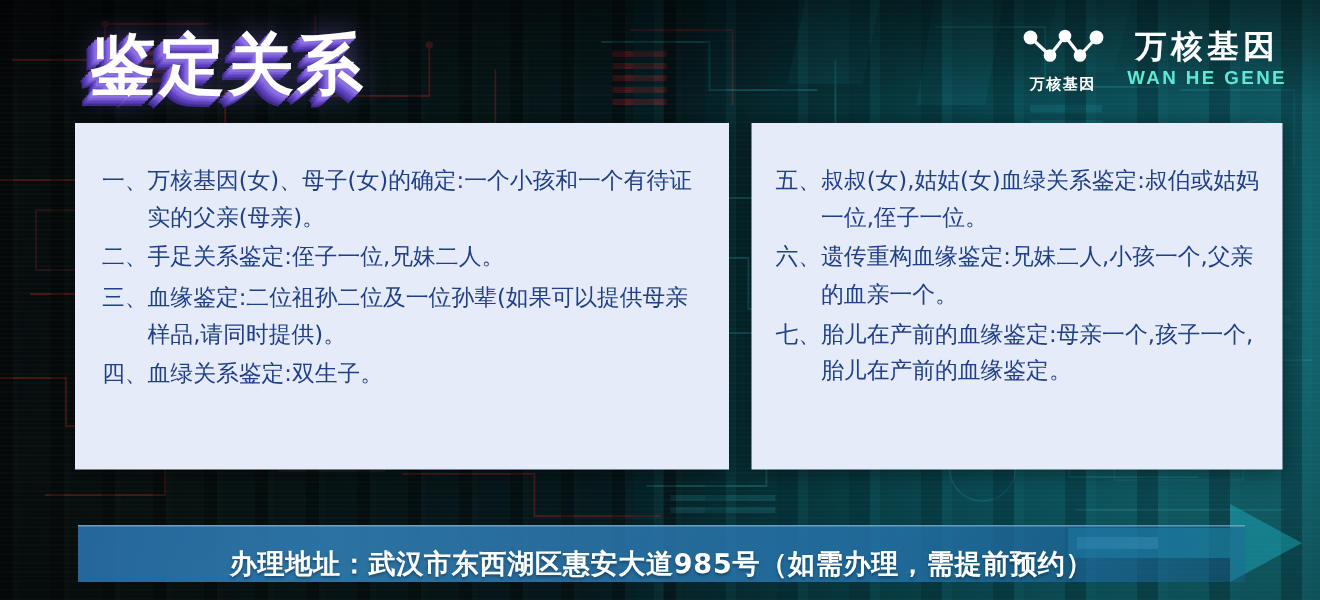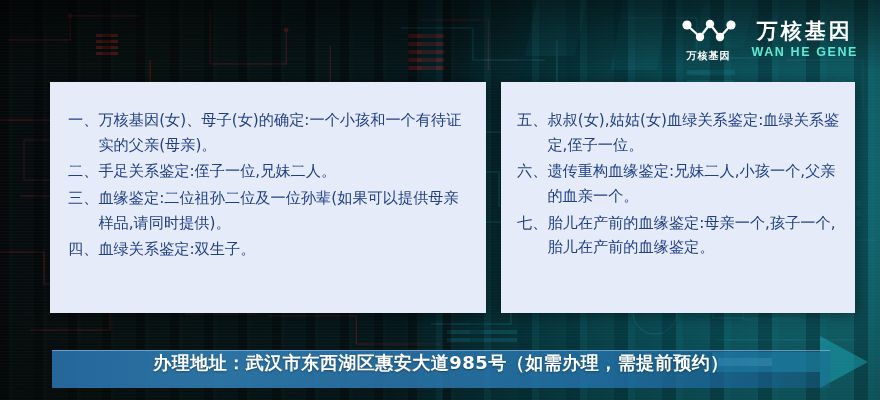--- a/index.html
+++ b/index.html
@@ -159,21 +159,21 @@
     position:absolute;
     left:52px; top:350px; width:778px; height:38px;
     background:linear-gradient(100deg,
       rgba(40,112,170,.90) 0%,
       rgba(48,128,182,.88) 22%,
       rgba(44,122,178,.84) 45%,
       rgba(36,116,172,.80) 70%,
       rgba(30,104,160,.62) 88%,
       rgba(28,98,152,.34) 100%);
     border-top:1px solid rgba(190,225,255,.45);
-    display:flex; align-items:flex-start; justify-content:center;
+    display:flex; align-items:flex-end; justify-content:center;
     z-index:6;
   }
   .bottom-text{
     color:#ffffff;
     font-size:18px;
     font-weight:700;
     letter-spacing:.5px;
     font-family:"DejaVu Sans","Liberation Sans",sans-serif;
     text-shadow:0 1px 2px rgba(0,0,0,.35);
     white-space:nowrap;
@@ -285,20 +285,21 @@
   <div class="bg-cols-right"></div>
   <div class="bg-scan"></div>
   <div class="vignette"></div>
   <div class="top-shade"></div>
 
   <svg class="deco-arrow" width="160" height="64" viewBox="0 0 160 64">
     <polygon points="0,22 108,22 108,6 156,32 108,58 108,42 0,42" fill="#1fb2c4" opacity="0.55"></polygon>
     <polygon points="6,28 60,28 60,36 6,36" fill="#79e3ef" opacity="0.45"></polygon>
   </svg>
 
+  <div class="title">鉴定关系</div>
 
   <div class="brand">
     <div class="brand-mark">
       <svg width="58" height="30" viewBox="0 0 58 30">
         <g stroke="#ffffff" stroke-width="2.2" fill="none">
           <line x1="7" y1="9" x2="20" y2="21"></line>
           <line x1="20" y1="21" x2="30" y2="8"></line>
           <line x1="30" y1="8" x2="40" y2="21"></line>
           <line x1="40" y1="21" x2="51" y2="9"></line>
         </g>
@@ -336,21 +337,21 @@
         <span class="item-num">四、</span>
         <span class="item-txt">血绿关系鉴定:双生子。</span>
       </div>
     </div>
   </div>
 
   <div class="panel" id="panel-right">
     <div class="list">
       <div class="item">
         <span class="item-num">五、</span>
-        <span class="item-txt">叔叔(女),姑姑(女)血绿关系鉴定:血绿关系鉴定,侄子一位。</span>
+        <span class="item-txt">叔叔(女),姑姑(女)血绿关系鉴定:叔伯或姑妈一位,侄子一位。</span>
       </div>
       <div class="item">
         <span class="item-num">六、</span>
         <span class="item-txt">遗传重构血缘鉴定:兄妹二人,小孩一个,父亲的血亲一个。</span>
       </div>
       <div class="item">
         <span class="item-num">七、</span>
         <span class="item-txt">胎儿在产前的血缘鉴定:母亲一个,孩子一个,胎儿在产前的血缘鉴定。</span>
       </div>
     </div>

